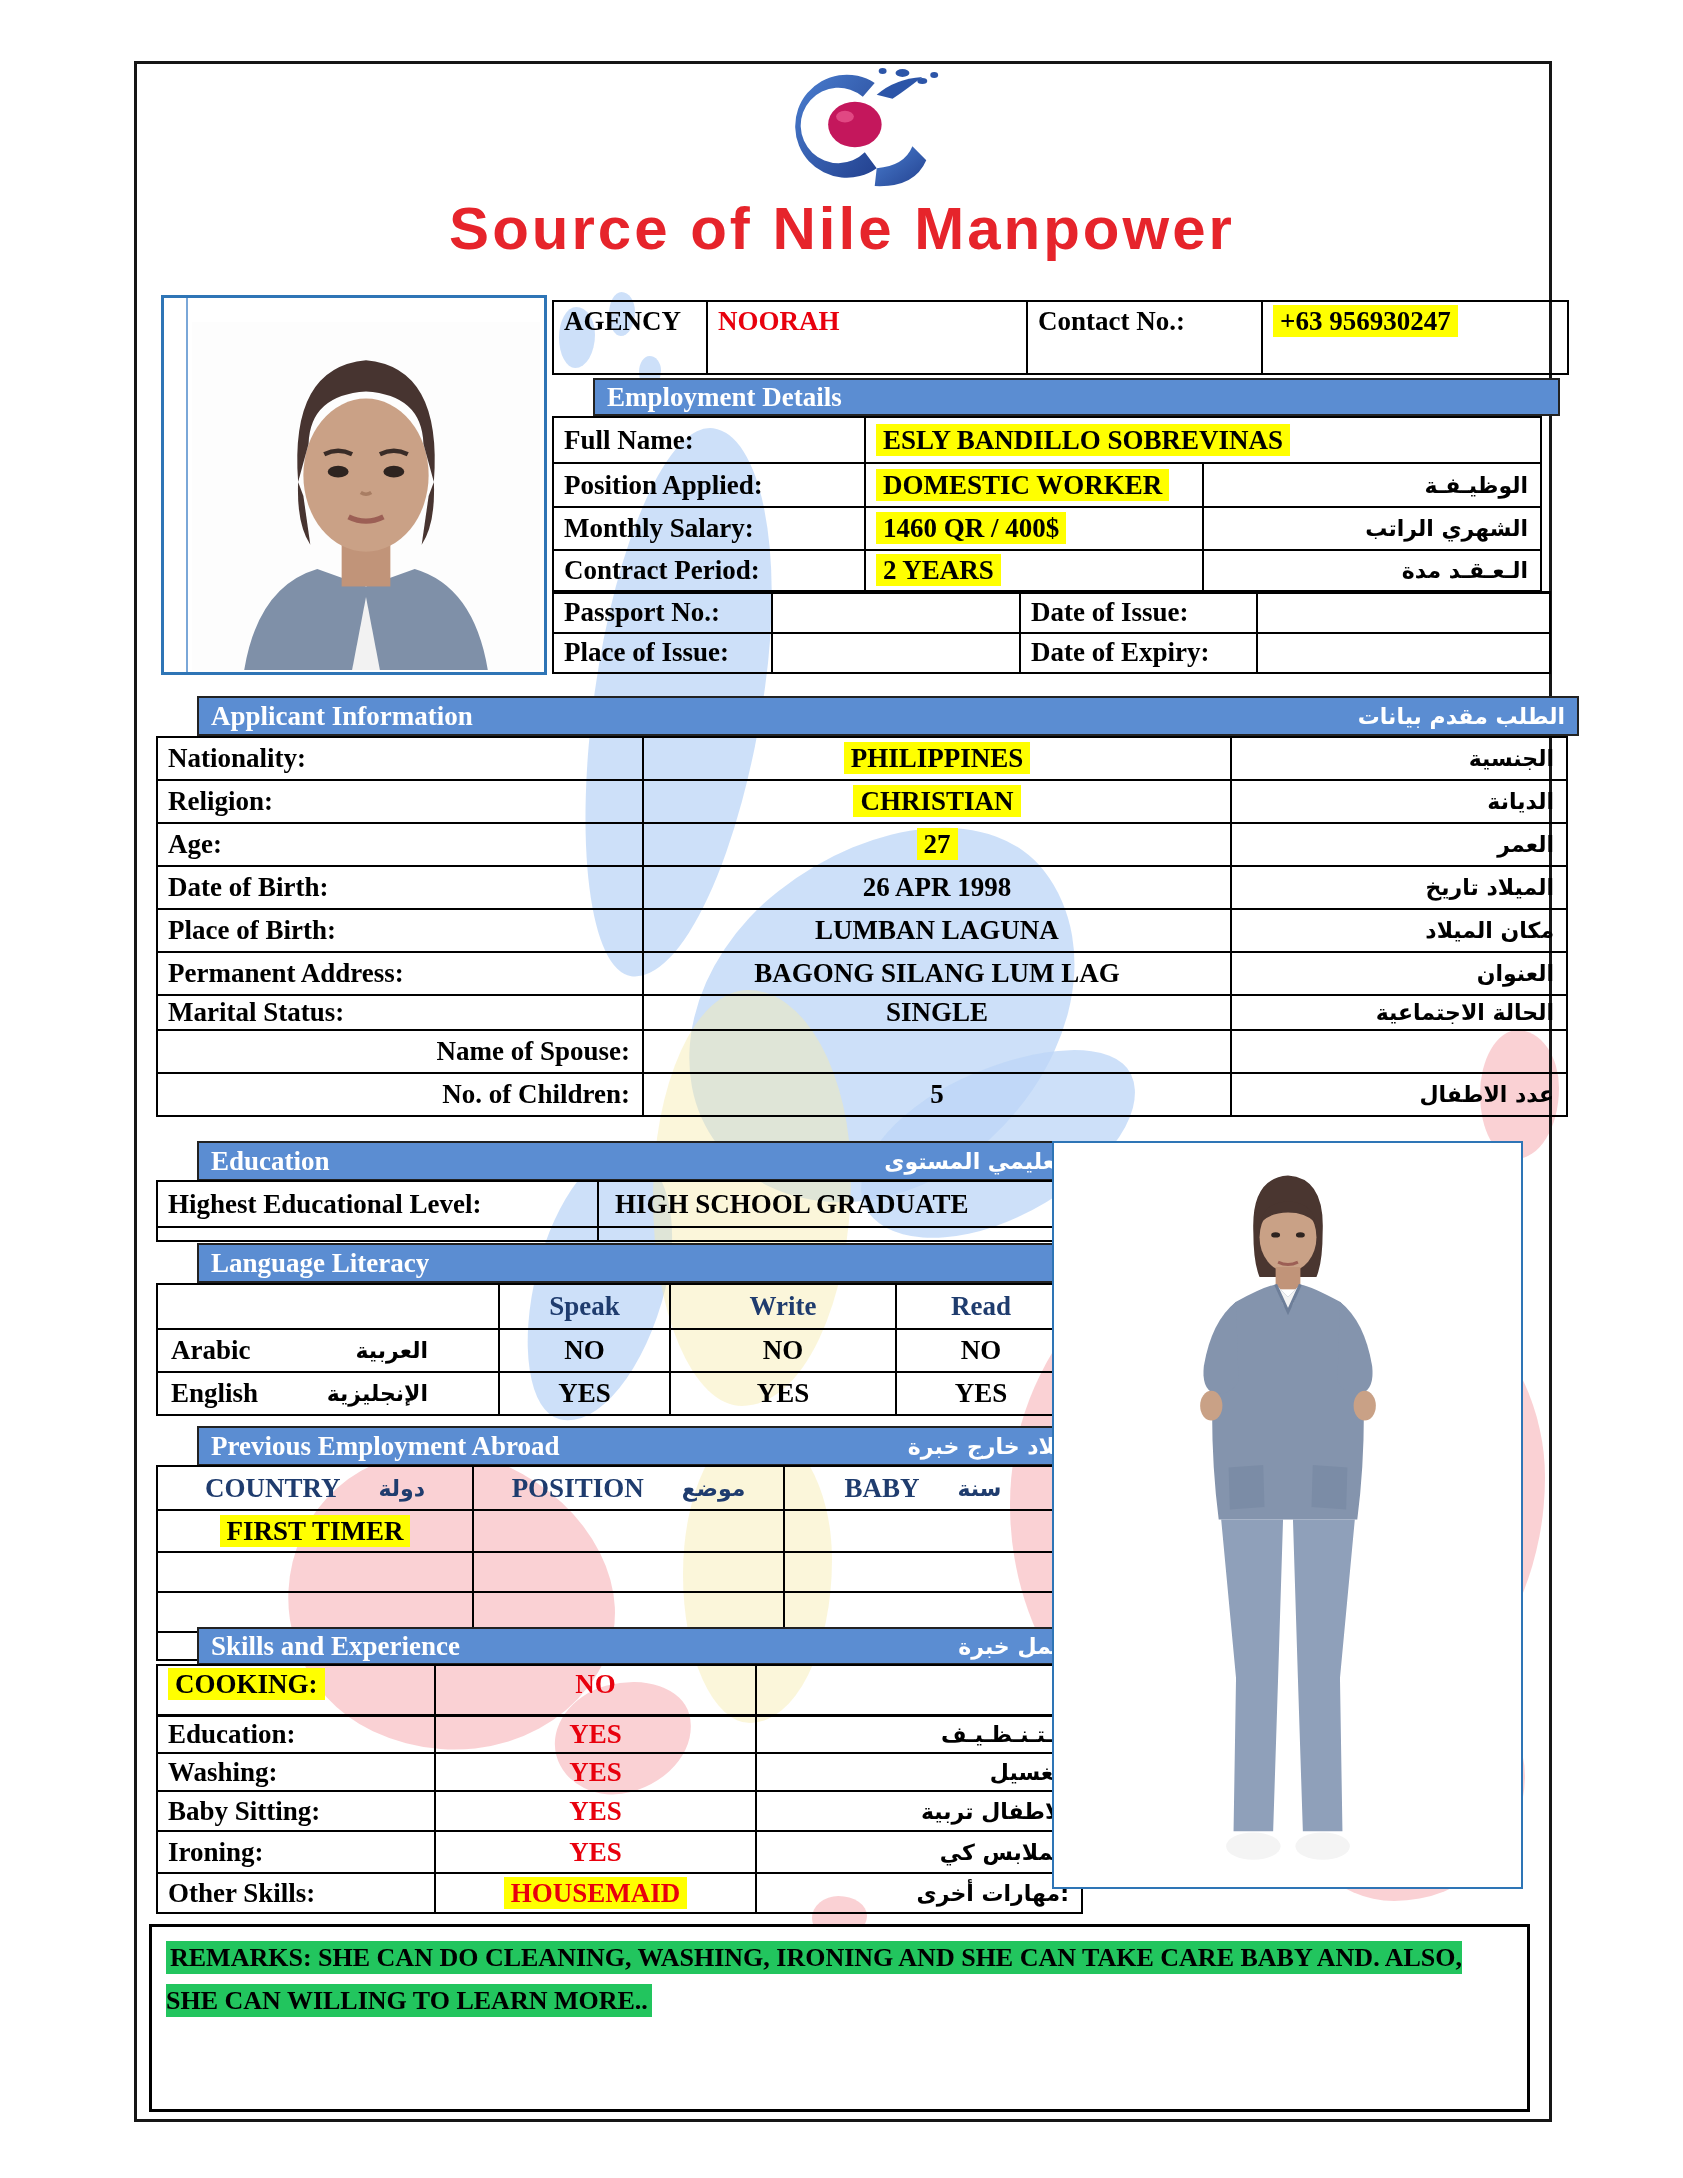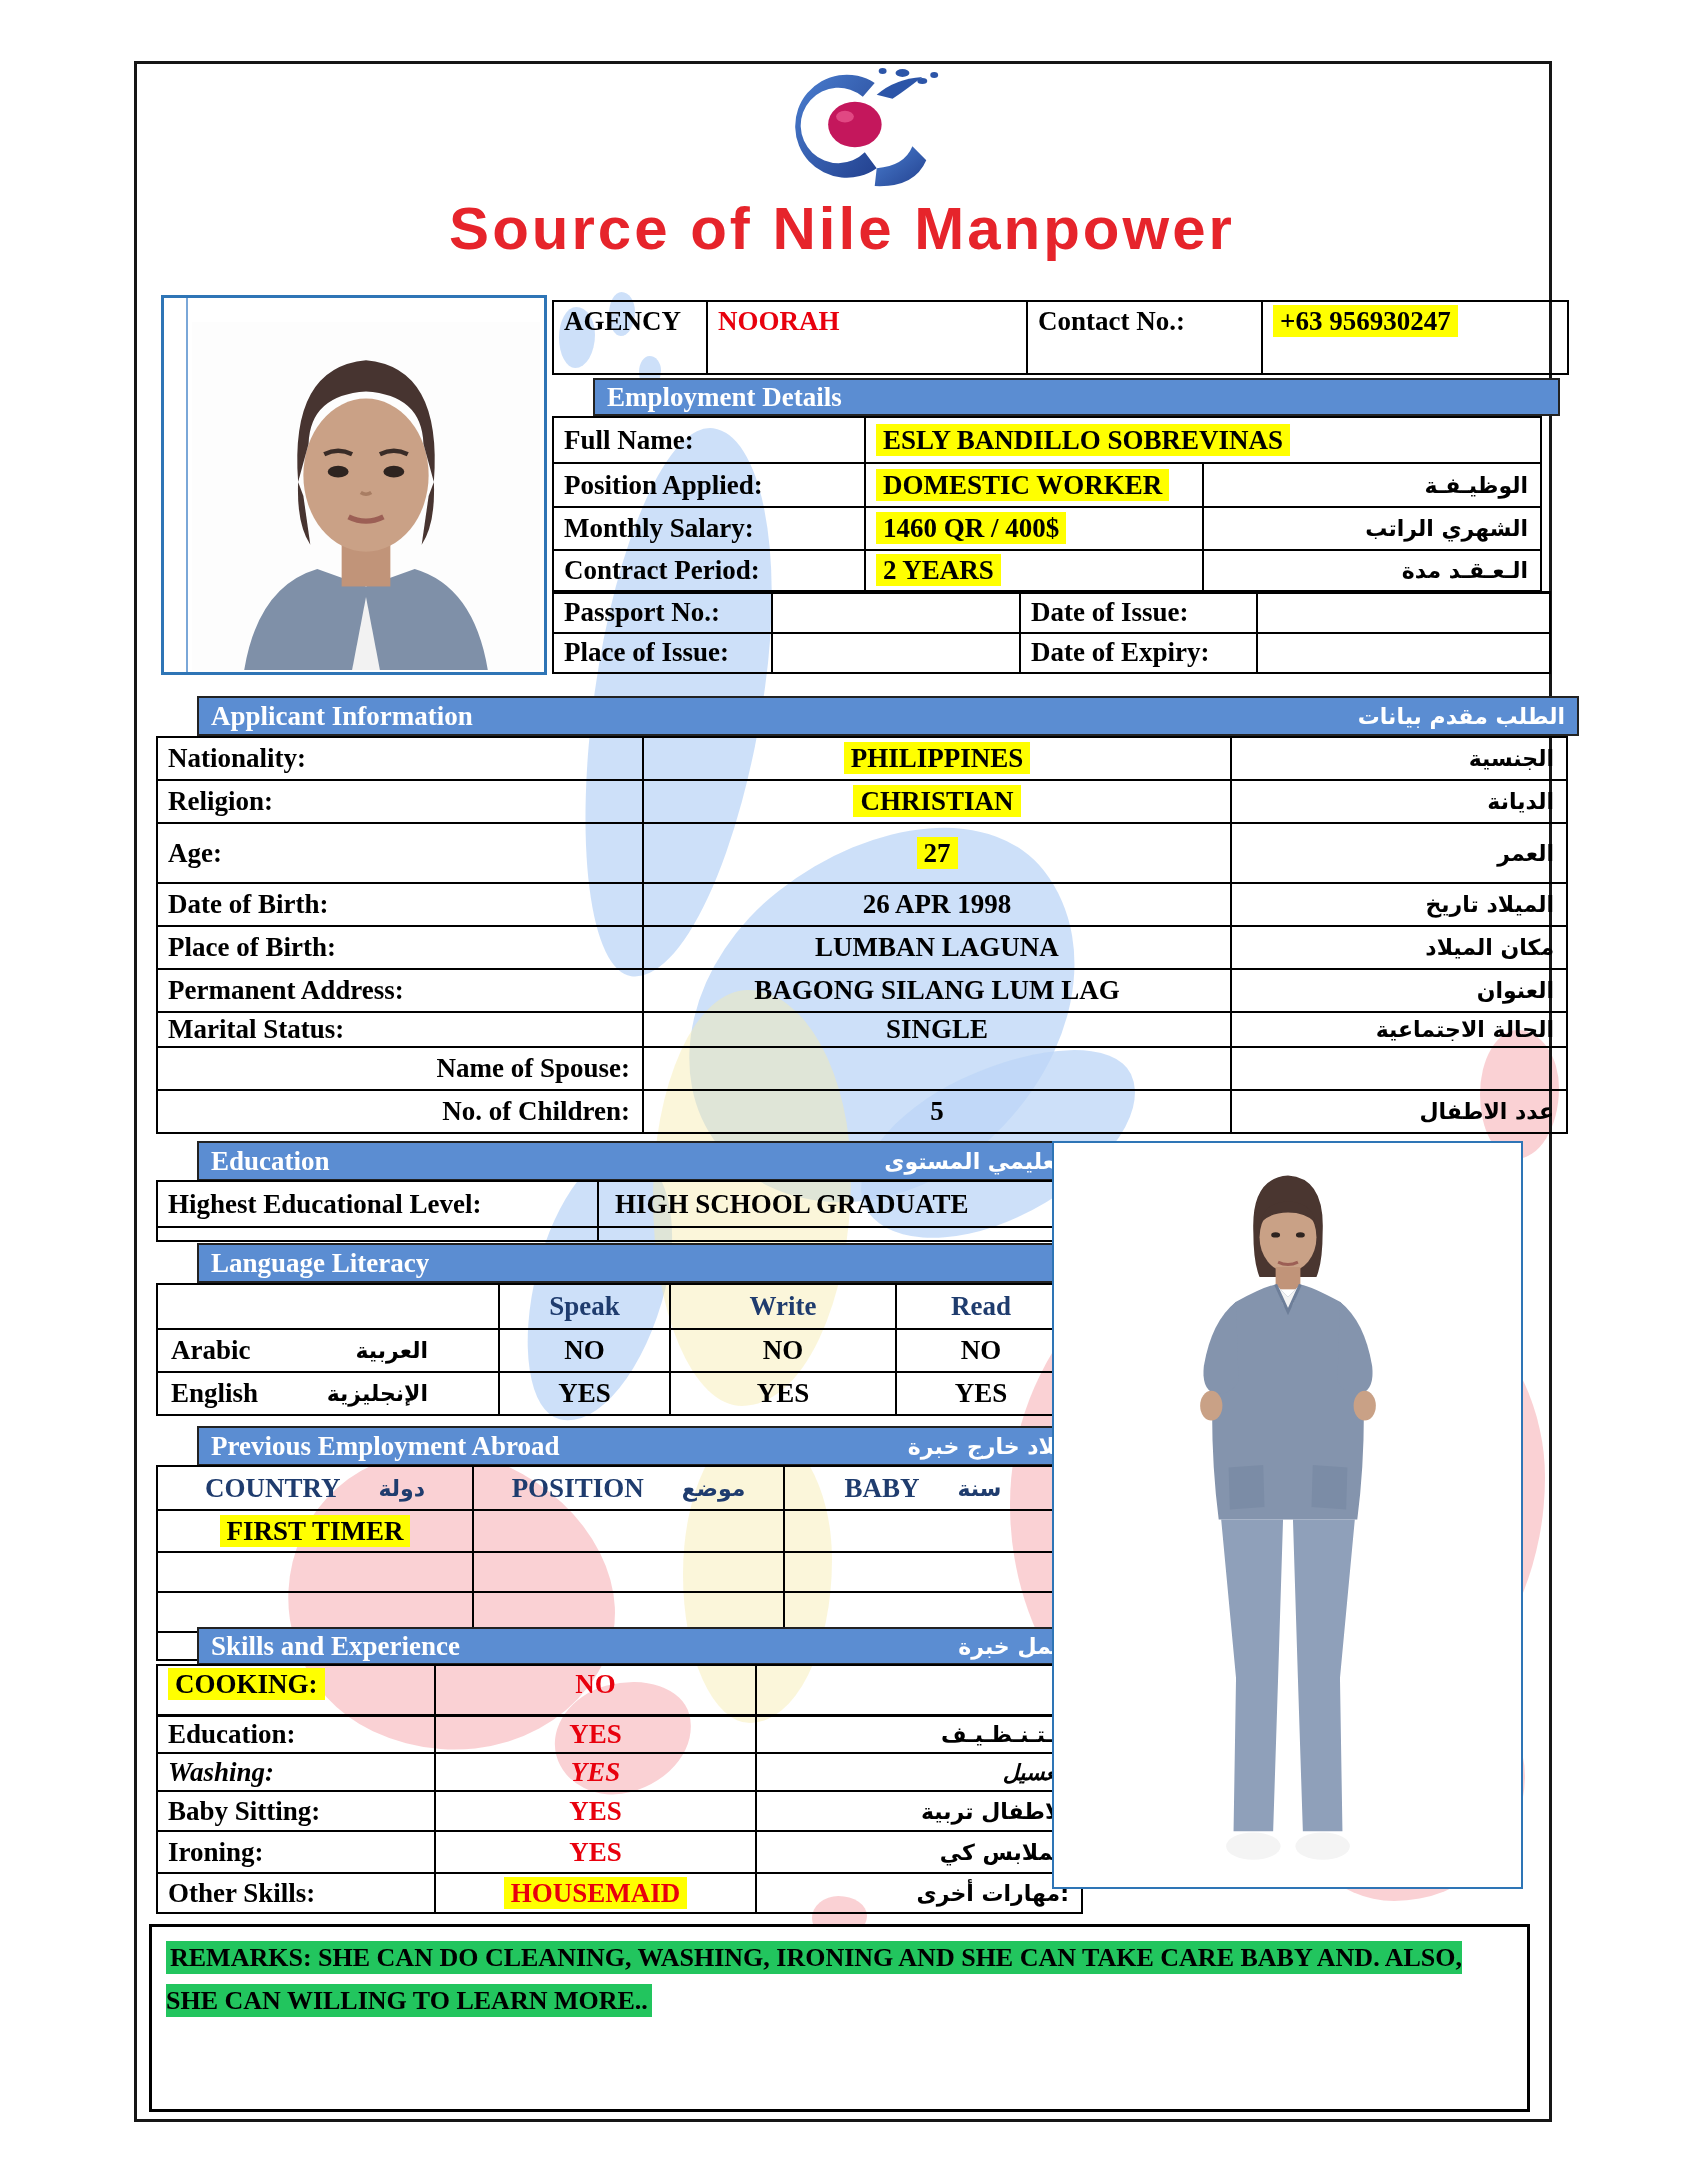--- a/index.html
+++ b/index.html
@@ -178,21 +178,21 @@
           <tr style="height:43px;">
         <td class="lbl" style="width:473px;">Nationality:</td>
         <td class="val" style="width:584px;"><span class="hl">PHILIPPINES</span></td>
         <td class="ar" style="width:321px;">الجنسية</td>
       </tr>
       <tr style="height:43px;">
         <td class="lbl">Religion:</td>
         <td class="val"><span class="hl">CHRISTIAN</span></td>
         <td class="ar">الديانة</td>
       </tr>
-      <tr style="height:60px;">
+      <tr style="height:43px;">
         <td class="lbl">Age:</td>
         <td class="val"><span class="hl">27</span></td>
         <td class="ar">العمر</td>
       </tr>
       <tr style="height:43px;">
         <td class="lbl">Date of Birth:</td>
         <td class="val">26 APR 1998</td>
         <td class="ar">الميلاد تاريخ</td>
       </tr>
       <tr style="height:43px;">
@@ -334,21 +334,21 @@
           <tr style="height:50px;border-bottom:3px solid #000;">
         <td class="lbl" style="width:265px;vertical-align:top;padding-top:3px;"><span class="hl">COOKING:</span></td>
         <td class="val red" style="width:317px;vertical-align:top;padding-top:3px;">NO</td>
         <td class="ar" style="width:311px;"></td>
       </tr>
       <tr style="height:38px;">
         <td class="lbl">Education:</td>
         <td class="val red">YES</td>
         <td class="ar">الـتـنـظـيـف</td>
       </tr>
-      <tr style="height:38px;font-style:italic;">
+      <tr style="height:38px;">
         <td class="lbl">Washing:</td>
         <td class="val red">YES</td>
         <td class="ar">الغسيل</td>
       </tr>
       <tr style="height:40px;">
         <td class="lbl">Baby Sitting:</td>
         <td class="val red">YES</td>
         <td class="ar">الاطفال تربية</td>
       </tr>
       <tr style="height:42px;">

